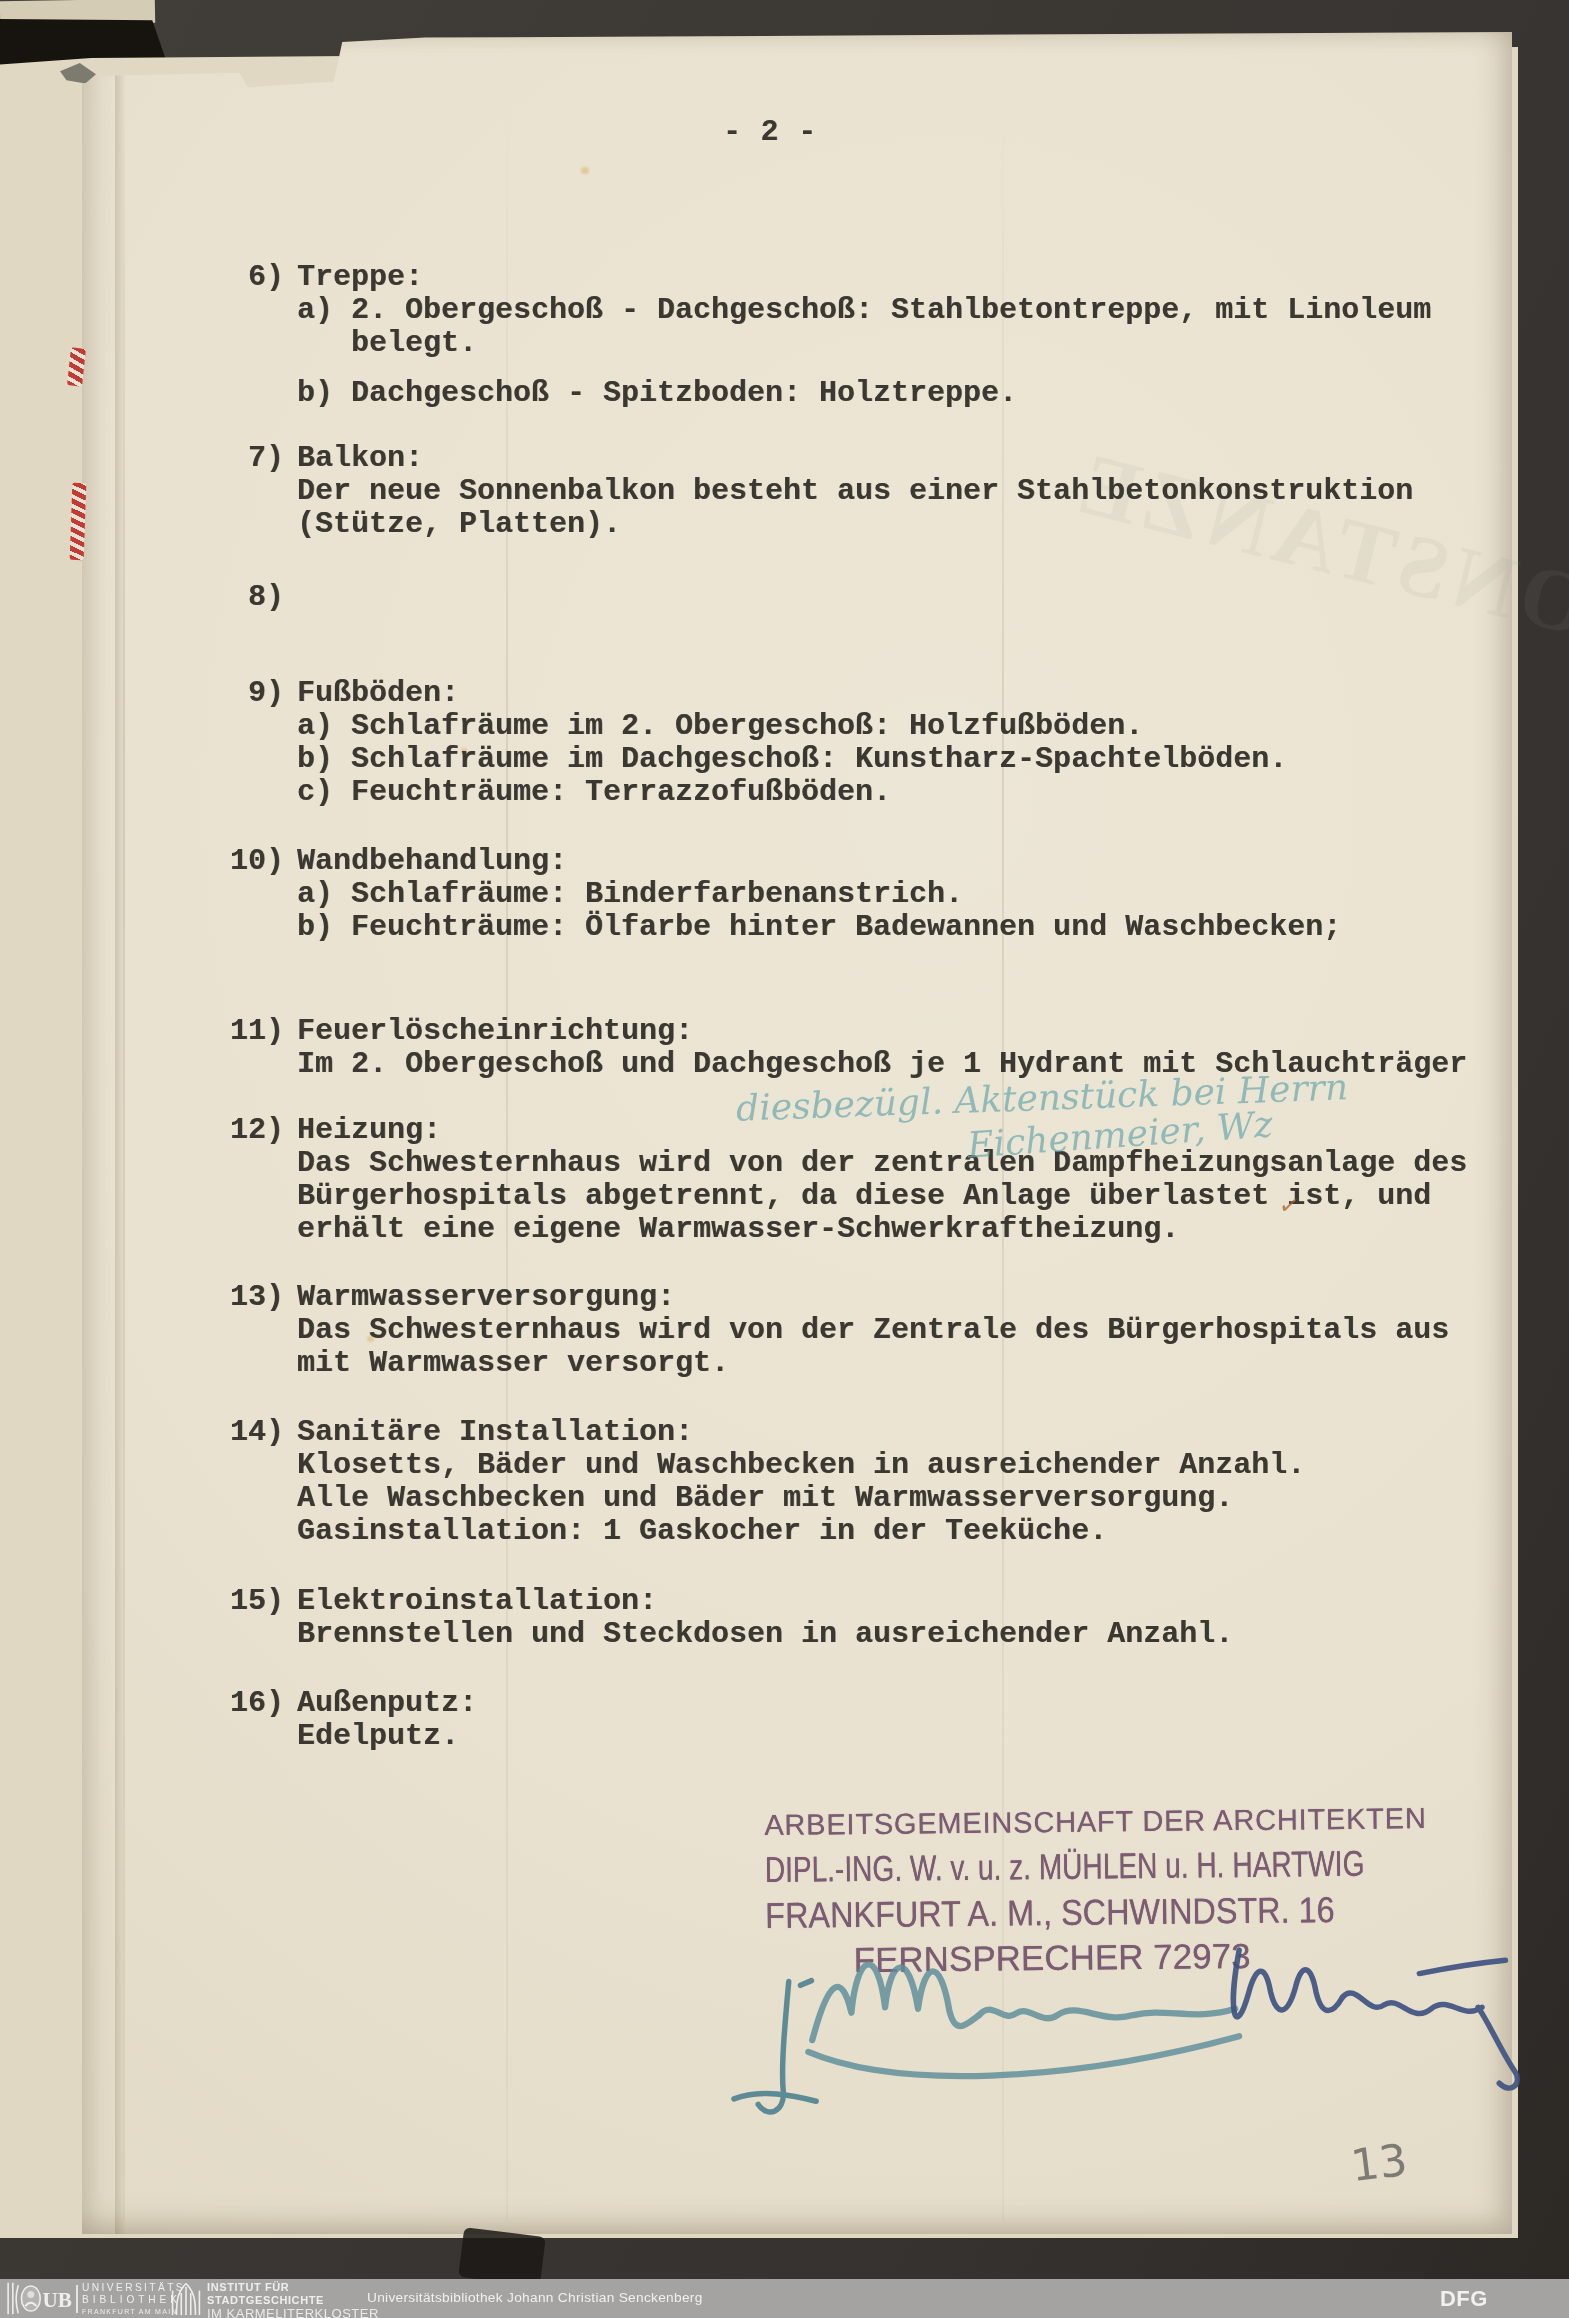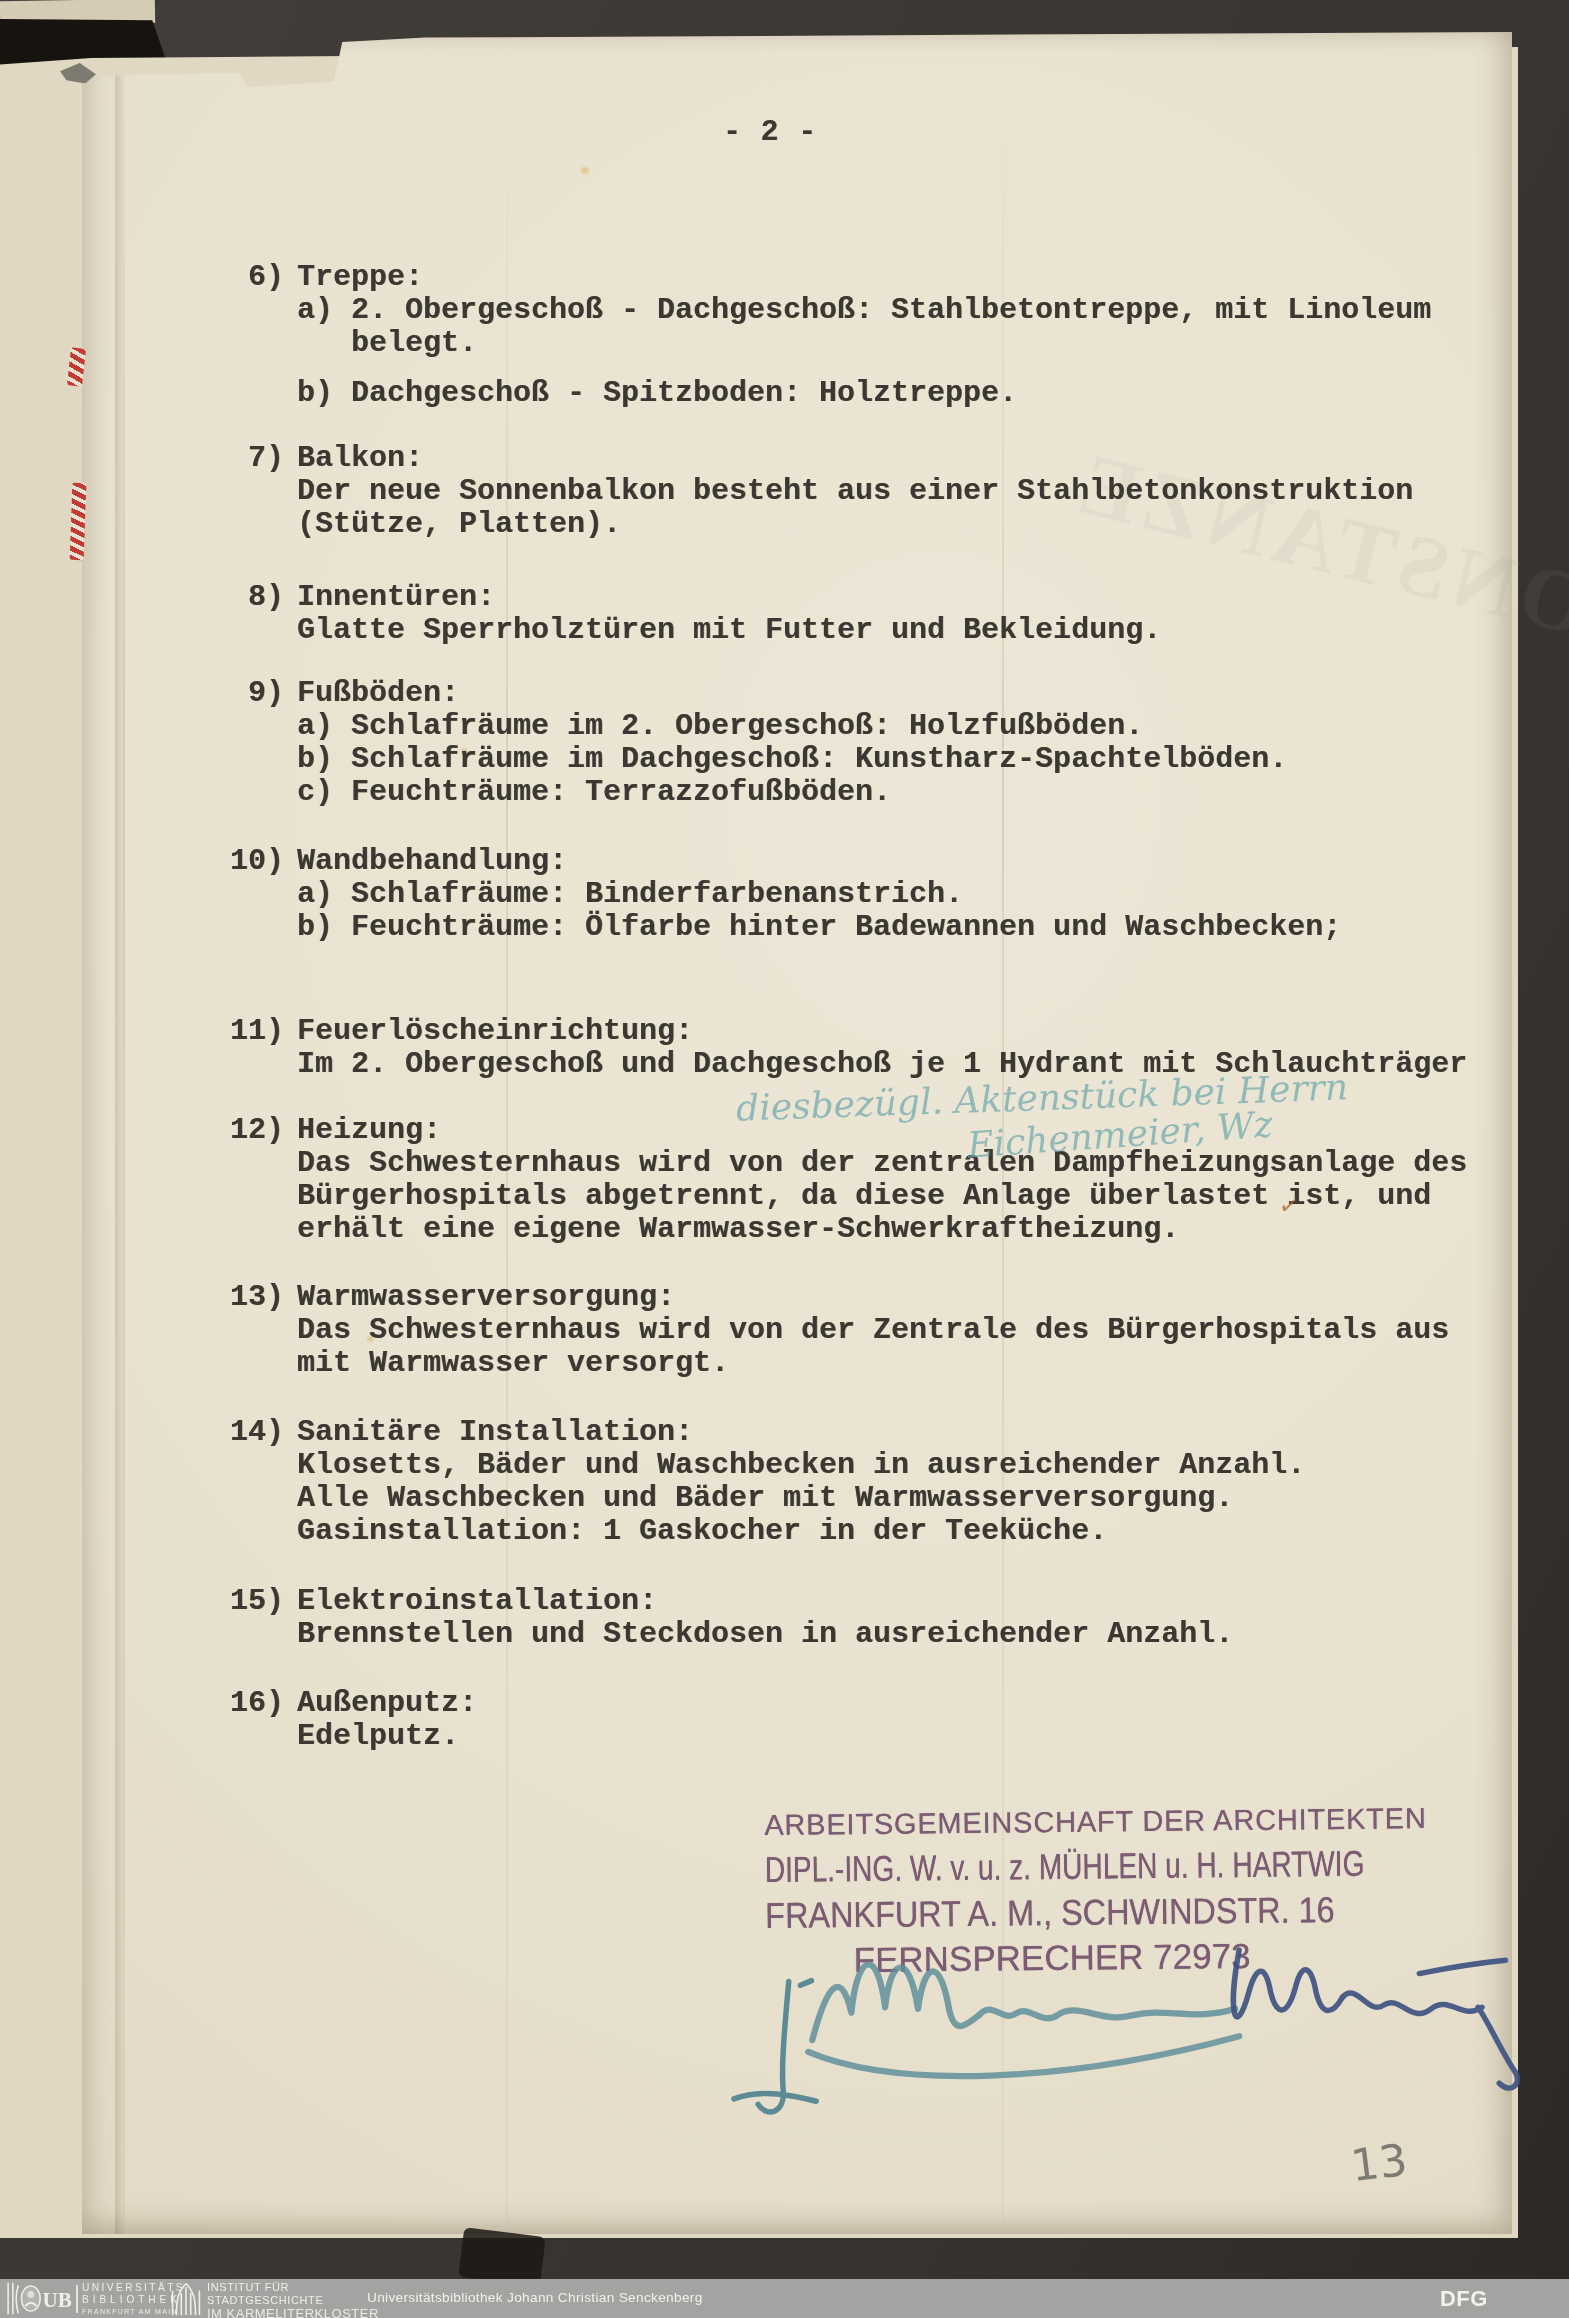--- a/index.html
+++ b/index.html
@@ -73,21 +73,21 @@
   .footer{position:absolute;left:0;top:2279px;width:1569px;height:39px;
         background:var(--footer-bg,#a4a3a1);color:#efeeeb;}
   .footer .sep{position:absolute;left:76px;top:5.5px;width:1.6px;height:28px;background:rgba(240,239,235,.85);}
   .ub-logo{position:absolute;left:4.7px;top:2.4px;}
   .ub-text{position:absolute;left:82px;top:3.9px;line-height:1;}
   .ub-text .t1{font-size:10.2px;letter-spacing:2.4px;display:block;margin-bottom:2.4px;}
   .ub-text .t2{font-size:10.2px;letter-spacing:3.9px;display:block;margin-bottom:2.4px;}
   .ub-text .t3{font-size:7px;letter-spacing:1.3px;display:block;}
   .inst-icon{position:absolute;left:171px;top:2.4px;}
   .inst-text{position:absolute;left:207px;top:3.1px;line-height:1;}
-  .inst-text .t1,.inst-text .t2{font-size:11px;font-weight:normal;letter-spacing:0.6px;display:block;margin-bottom:1.6px;}
+  .inst-text .t1,.inst-text .t2{font-size:11px;font-weight:bold;letter-spacing:0.6px;display:block;margin-bottom:1.6px;}
   .inst-text .t3,.inst-text .t4{font-size:13px;letter-spacing:0.5px;display:block;margin-bottom:0;opacity:.95;}
   .attribution{position:absolute;left:367px;top:11px;font-size:13.7px;letter-spacing:0.3px;color:#f1f0ed;}
   .dfg{position:absolute;left:1440px;top:7px;font-size:22px;font-weight:bold;letter-spacing:0.4px;color:#f2f1ee;}
 </style>
 </head>
 <body>
 
 <div class="scan">
 
   <div class="top-sliver"></div>
@@ -127,24 +127,20 @@
       <div class="item">
         <div class="num">7)</div>
         <div class="body">
           <div class="line heading">Balkon:</div>
           <div class="line">Der neue Sonnenbalkon besteht aus einer Stahlbetonkonstruktion</div>
           <div class="line">(Stütze, Platten).</div>
         </div>
       </div>
       <div class="item">
         <div class="num">8)</div>
-        <div class="body">
-          <div class="line heading">Innentüren:</div>
-          <div class="line">Glatte Sperrholztüren mit Futter und Bekleidung.</div>
-        </div>
       </div>
       <div class="item">
         <div class="num">9)</div>
         <div class="body">
           <div class="line heading">Fußböden:</div>
           <div class="line">a) Schlafräume im 2. Obergeschoß: Holzfußböden.</div>
           <div class="line">b) Schlafräume im Dachgeschoß: Kunstharz-Spachtelböden.</div>
           <div class="line">c) Feuchträume: Terrazzofußböden.</div>
         </div>
       </div>

